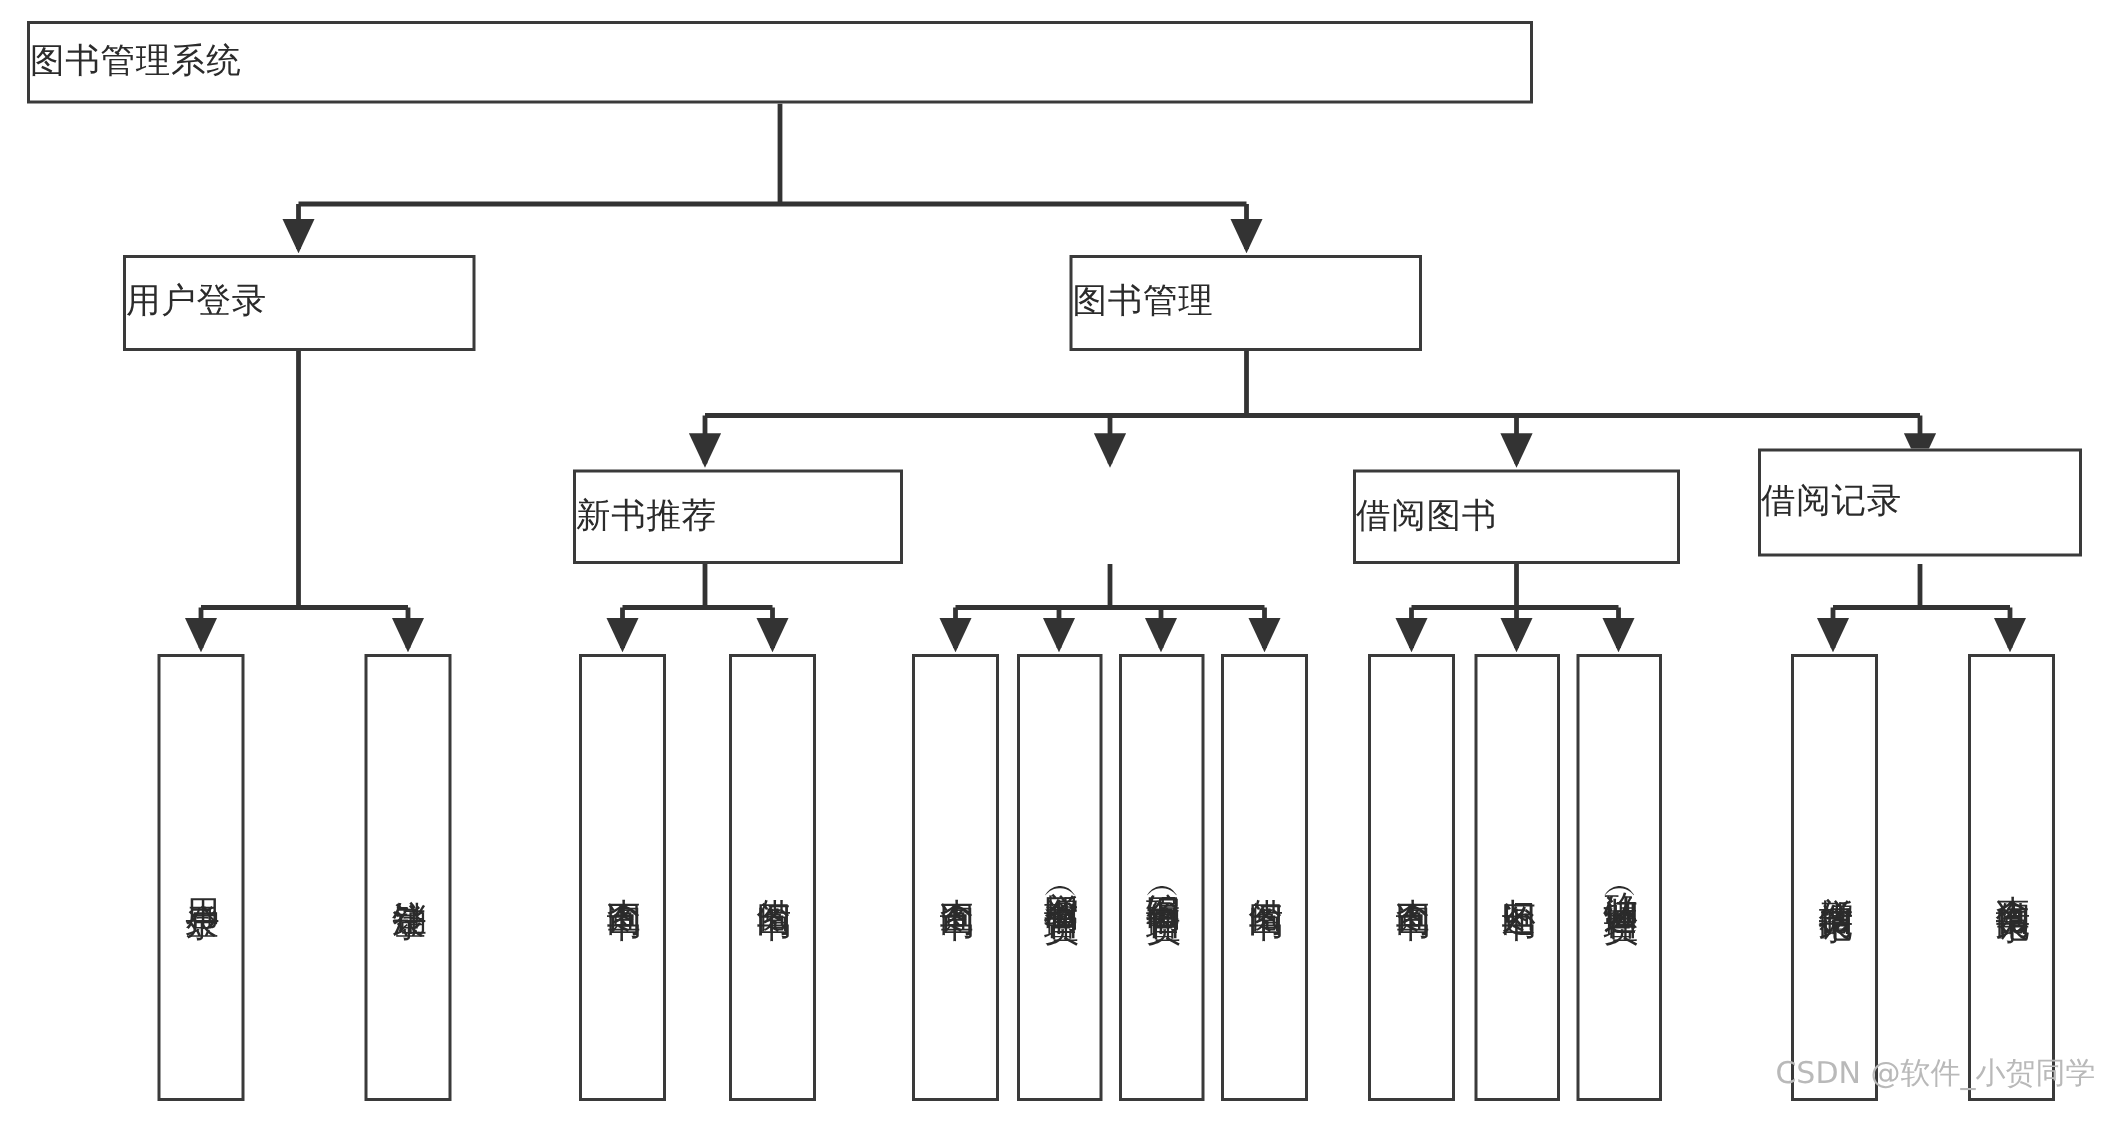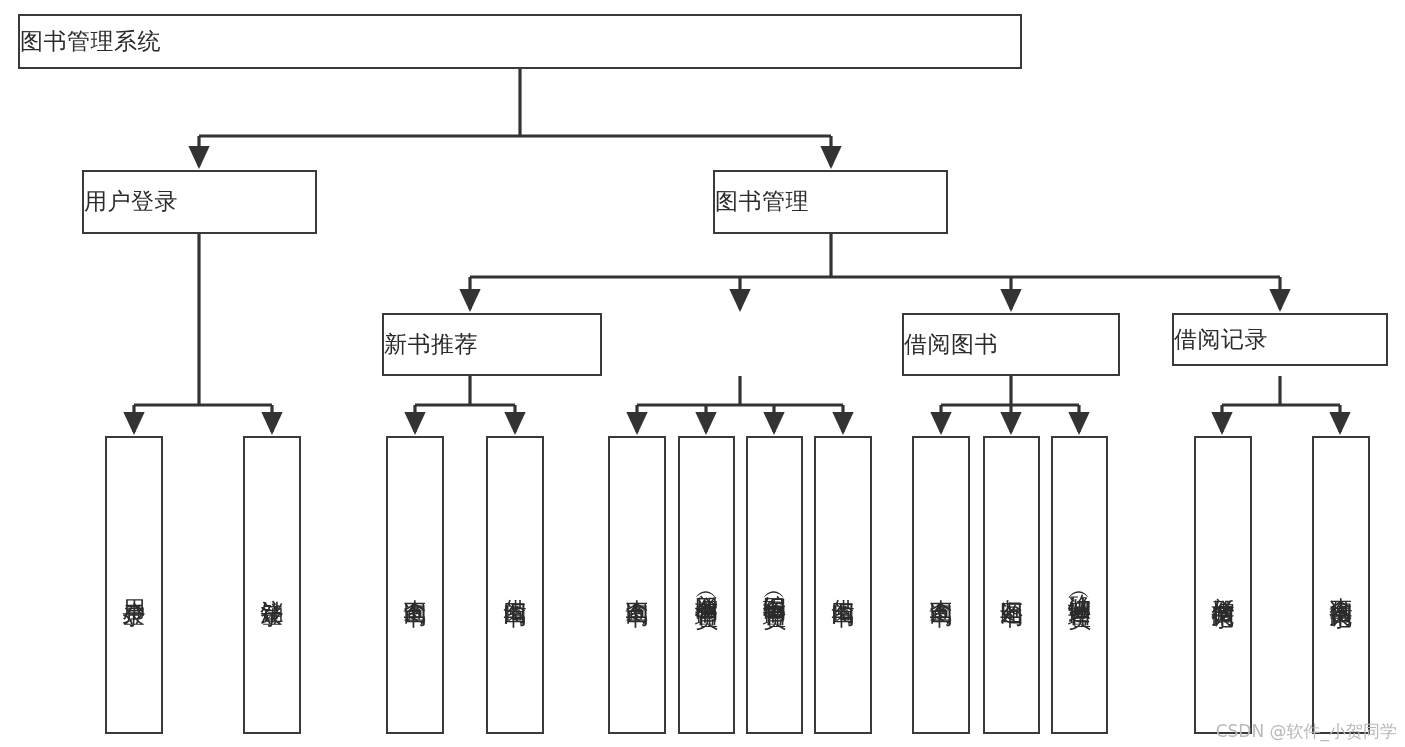--- a/index.html
+++ b/index.html
@@ -61,22 +61,22 @@
     text-orientation: upright;
     font-size: 23px;
     line-height: 1.0;
     letter-spacing: 2px;
     white-space: nowrap;
     max-height: 100%;
   }
   .watermark {
     position: absolute;
     right: 8px;
-    bottom: 4px;
-    font-size: 17px;
+    bottom: 18px;
+    font-size: 20px;
     color: #b9b9b9;
     z-index: 5;
     white-space: nowrap;
     font-family: "DejaVu Sans", "Liberation Sans", sans-serif;
   }
 </style>
 </head>
 <body>
 
 <div id="canvas">
@@ -146,21 +146,21 @@
 
   <div class="node h" style="left:360px; top:313px; width:220px; height:63px;margin-left:22px;">
     <span class="lbl">新书推荐</span>
   </div>
 
 
   <div class="node h" style="left:902px; top:313px; width:218px; height:63px;">
     <span class="lbl">借阅图书</span>
   </div>
 
-  <div class="node h" style="left:1172px; top:313px; width:216px; height:53px;">
+  <div class="node h" style="left:1172px; top:299px; width:216px; height:72px;">
     <span class="lbl">借阅记录</span>
   </div>
 
   <div class="node v" style="left:105px; top:436px; width:58px; height:298px;">
     <span class="lbl">用户登录</span>
   </div>
 
   <div class="node v" style="left:243px; top:436px; width:58px; height:298px;">
     <span class="lbl">注销登录</span>
   </div>

